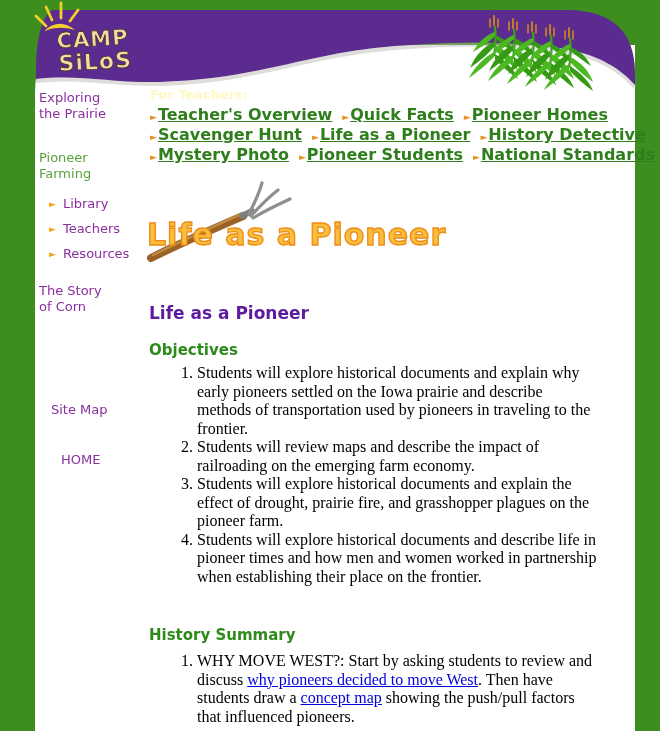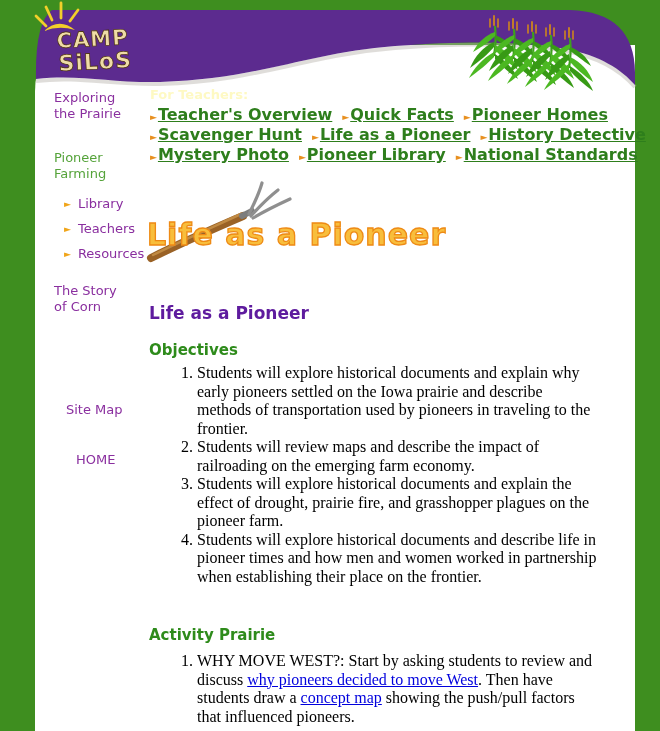--- a/index.html
+++ b/index.html
@@ -8,21 +8,21 @@
     background:#3e8e1f;
     font-family:"DejaVu Sans",sans-serif;
   }
   .white-area{
     position:absolute;left:35px;top:45px;width:600px;height:686px;
     background:#ffffff;border-top-left-radius:26px 46px;z-index:1;
   }
   #header-svg{position:absolute;left:0;top:0;z-index:3;}
 
   
-  .sidebar{position:absolute;left:52px;top:0;width:108px;height:731px;z-index:4;}
+  .sidebar{position:absolute;left:37px;top:0;width:108px;height:731px;z-index:4;}
   .side-item{
     position:absolute;display:block;text-decoration:none;
     font-size:13px;line-height:16px;color:#8a2f9f;white-space:pre-line;
   }
   .side-item.green{color:#55a33a;}
   .side-sub{display:flex;align-items:flex-start;}
   .side-arr{color:#f0a51a;font-size:9px;line-height:16px;margin-right:7px;}
   #si-exploring{top:90px;left:2px;}
   #si-pioneer{top:150px;left:2px;}
   #si-students{top:196px;left:12px;}
@@ -169,21 +169,21 @@
         <a href="#" class="ft-link">History Detective</a>
       </span>
   </div>
   <div class="ft-row">
     <span class="ft-item">
         <span class="arr">►</span>
         <a href="#" class="ft-link">Mystery Photo</a>
       </span>
     <span class="ft-item">
         <span class="arr">►</span>
-        <a href="#" class="ft-link">Pioneer Library</a>
+        <a href="#" class="ft-link">Pioneer Students</a>
       </span>
     <span class="ft-item">
         <span class="arr">►</span>
         <a href="#" class="ft-link">National Standards</a>
       </span>
   </div>
 </div>
 
 <div class="banner">
   <svg width="260" height="110" viewBox="0 0 260 110">
@@ -200,16 +200,16 @@
 <h1 class="main-title">Life as a Pioneer</h1>
 
 <h2 class="h2" id="h2-objectives">Objectives</h2>
 <ol class="body-list" id="ol-objectives">
   <li>Students will explore historical documents and explain why early pioneers settled on the Iowa prairie and describe methods of transportation used by pioneers in traveling to the frontier.</li>
   <li>Students will review maps and describe the impact of railroading on the emerging farm economy.</li>
   <li>Students will explore historical documents and explain the effect of drought, prairie fire, and grasshopper plagues on the pioneer farm.</li>
   <li>Students will explore historical documents and describe life in pioneer times and how men and women worked in partnership when establishing their place on the frontier.</li>
 </ol>
 
-<h2 class="h2" id="h2-activity">Activity Prairie</h2>
+<h2 class="h2" id="h2-activity">History Summary</h2>
 <ol class="body-list" id="ol-activity">
   <li><span>WHY MOVE WEST?: Start by asking students to review and discuss </span><a href="#" class="blue">why pioneers decided to move West</a><span>. Then have students draw a </span><a href="#" class="blue">concept map</a><span> showing the push/pull factors that influenced pioneers.</span></li>
 </ol>
 
 </body></html>

